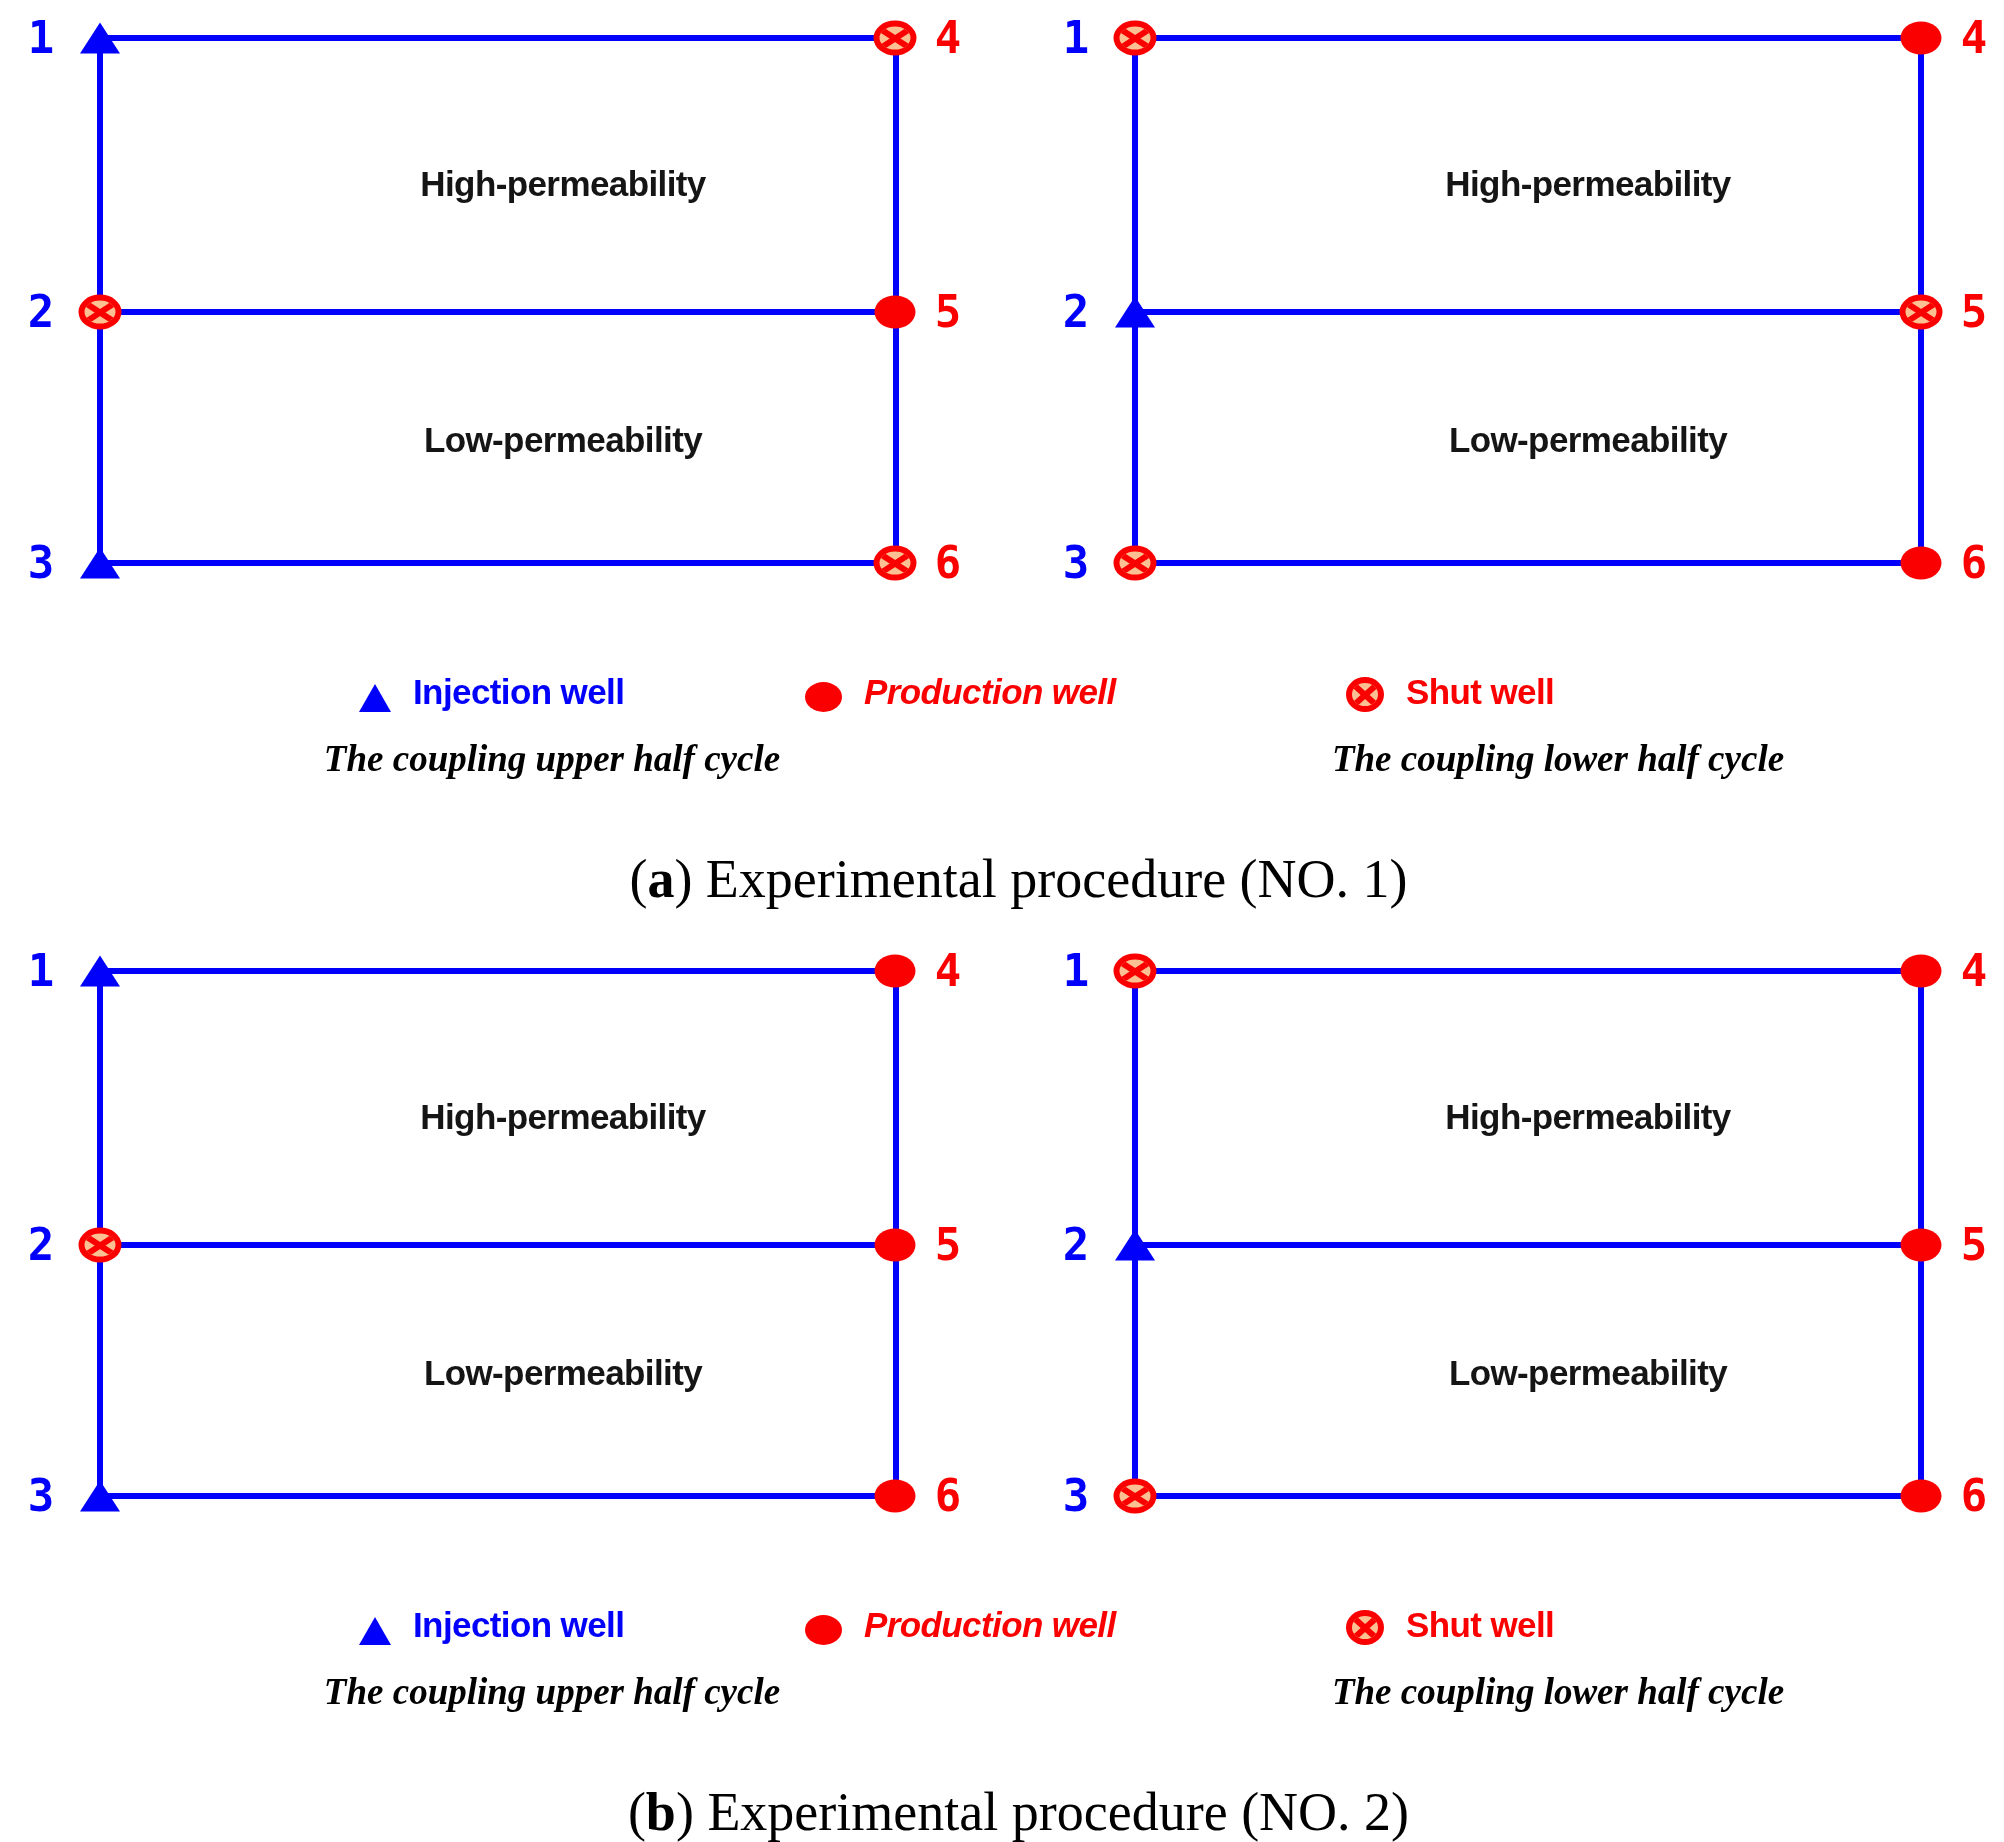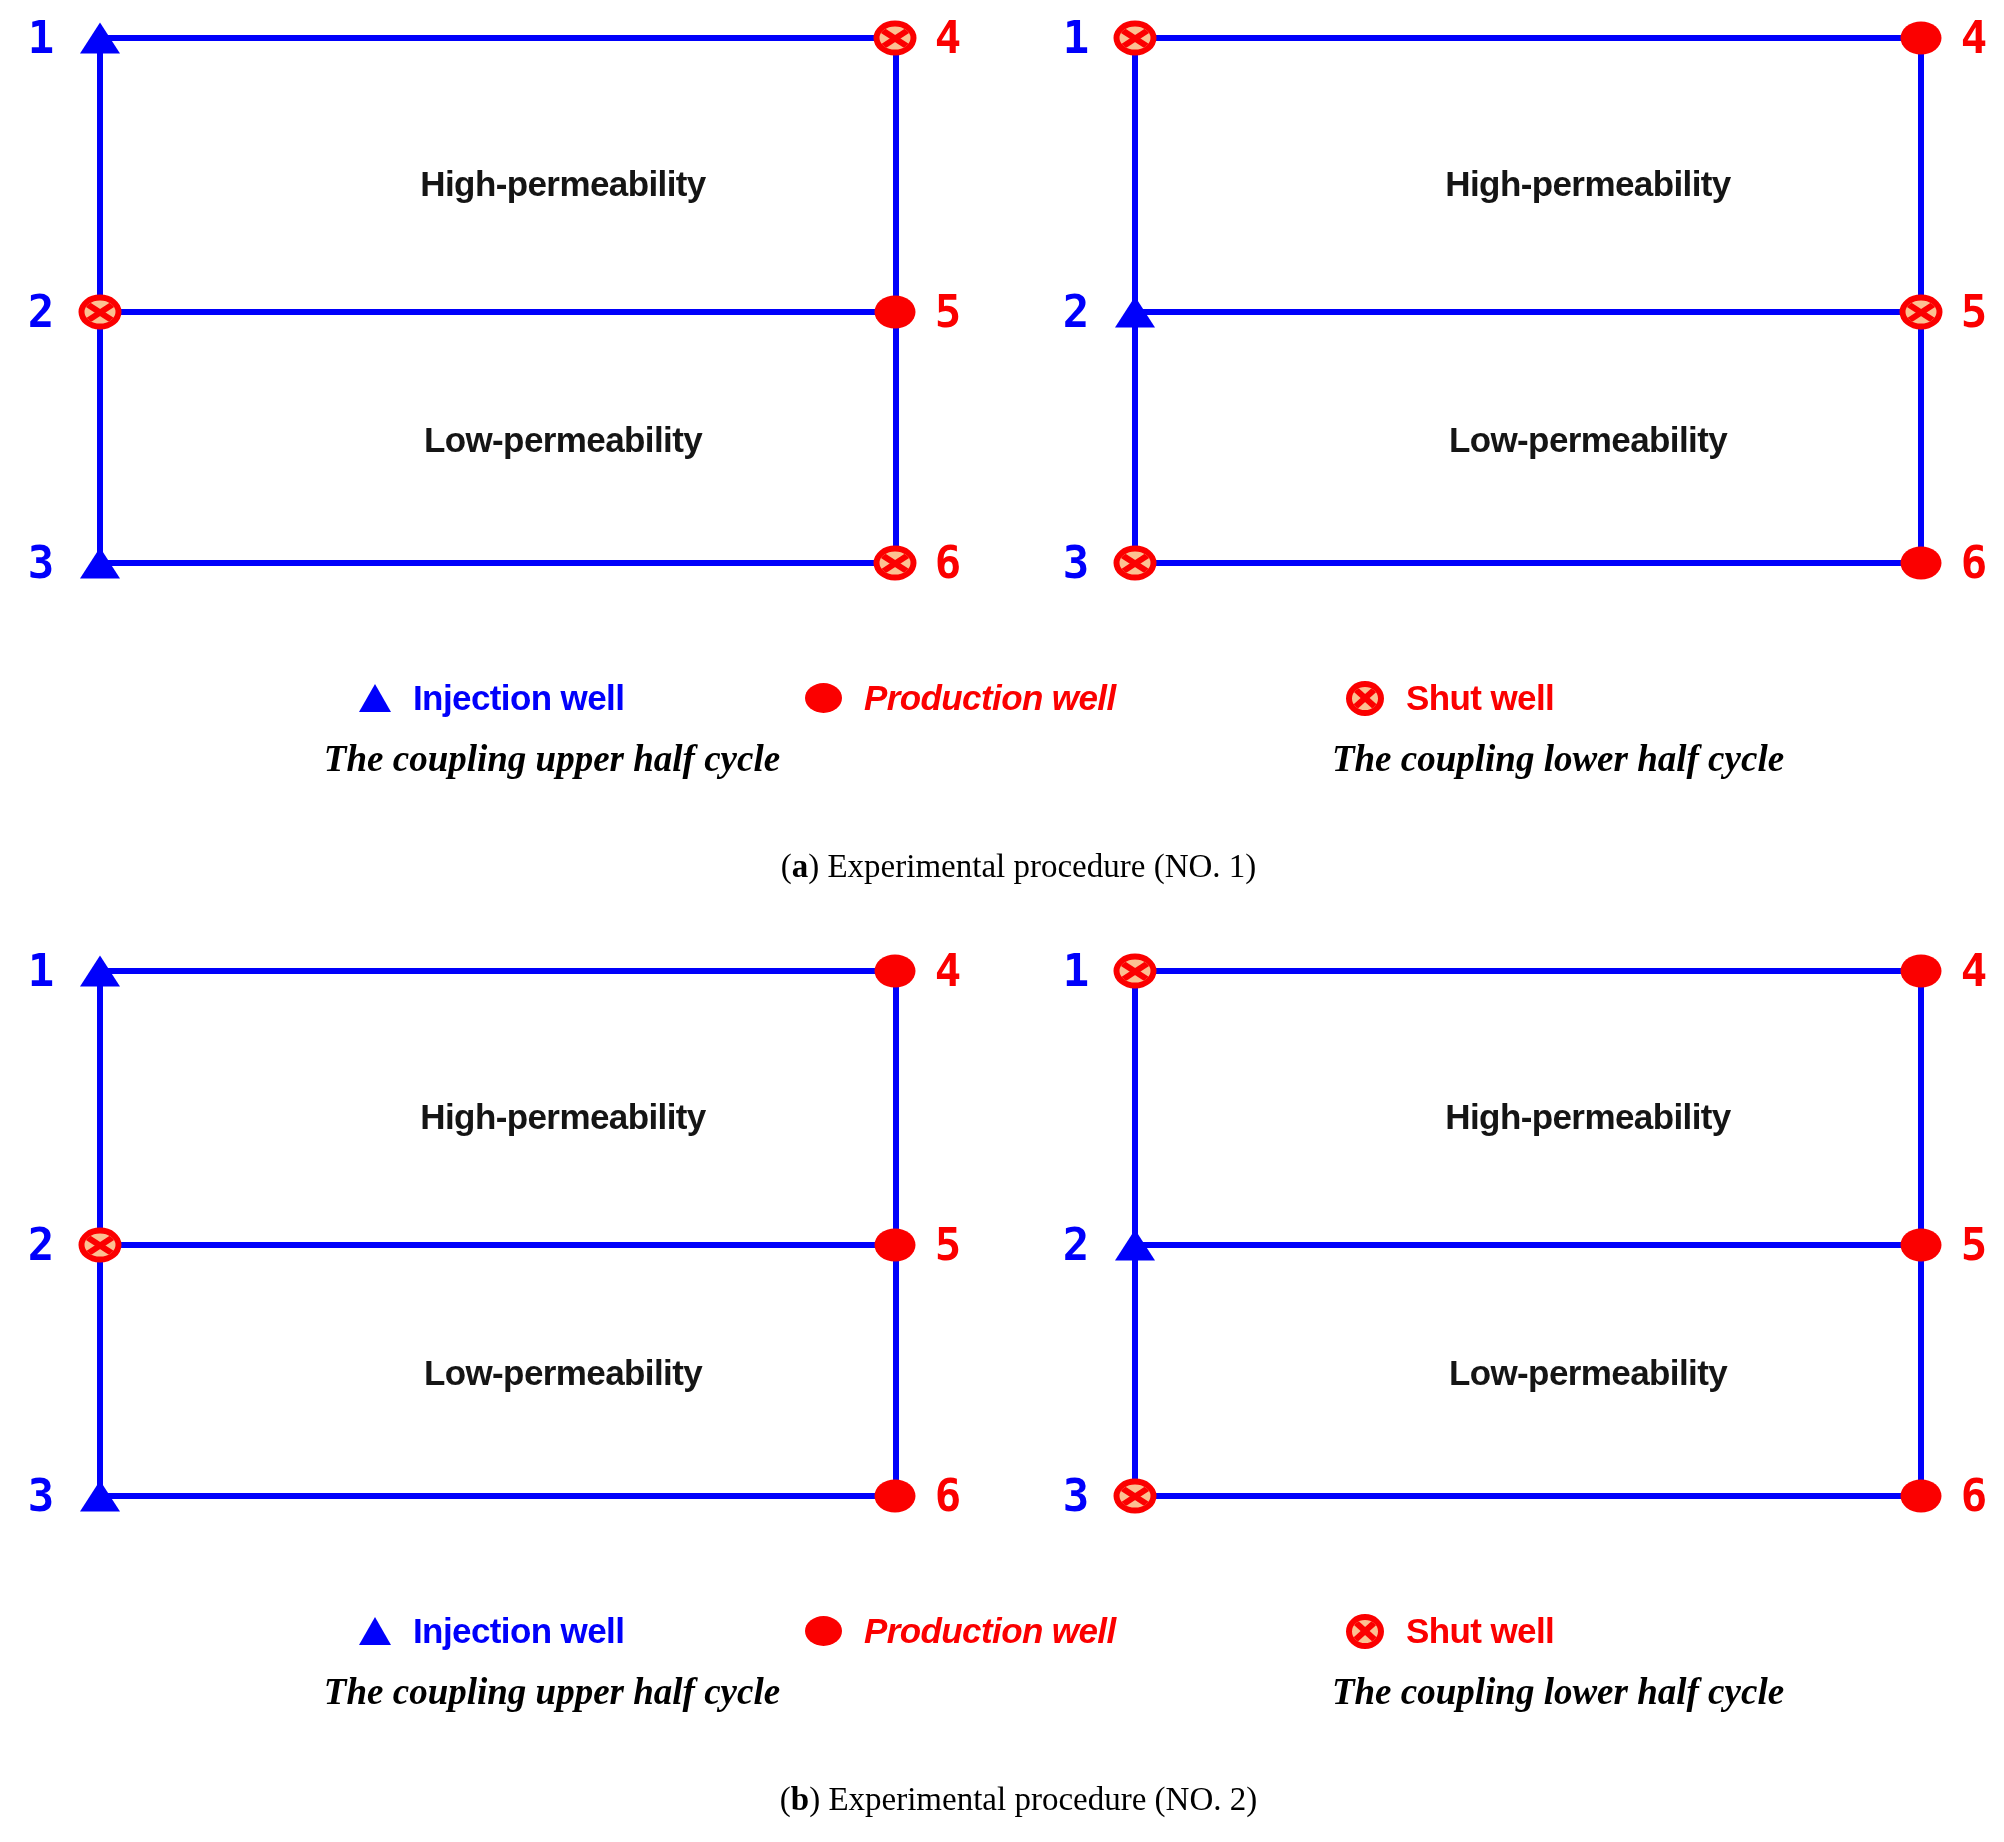--- a/index.html
+++ b/index.html
@@ -108,21 +108,21 @@
     white-space: nowrap;
     margin-left: 48px;
   }
   .pos-left  .region-label { left: 515px; }
   .pos-right .region-label { left: 538px; }
   .region-label.high { top: 164px; }
   .region-label.low  { top: 420px; }
 
   
   .legend { position: absolute; left: 0; top: 660px; width: 2005px; height: 52px; }
-  .legend-item { position: absolute; top: 12px; height: 52px; display: flex; align-items: center; }
+  .legend-item { position: absolute; top: 0; height: 52px; display: flex; align-items: flex-end; }
   .legend .marker { position: relative; left: auto; top: auto; transform: none; flex: 0 0 auto; }
   .legend .marker.type-injection {
     border-left-width: 16.3px; border-right-width: 16.3px; border-bottom-width: 28px;
   }
   .legend .marker.type-production { width: 37px; height: 30px; }
   .legend .marker.type-shut { width: 38px; height: 35px; border-width: 6.4px; }
   .legend .marker.type-shut::before { transform: rotate(42deg); }
   .legend .marker.type-shut::after  { transform: rotate(-42deg); }
   .legend-label {
     margin-left: 22px;
@@ -153,21 +153,21 @@
   }
   .cap-left  { left: 552px; }
   .cap-right { left: 1558px; }
 
   .figure-caption {
     position: absolute;
     left: 0; top: 848px;
     width: 2005px;
     text-align: center;
     font-family: "Liberation Serif", serif;
-    font-size: 33px;
+    font-size: 54px;
     color: #000000;
     padding-left: 32px;
   }
   .figure-caption b { font-weight: 700; }
 </style>
 </head>
 <body>
 
 <div class="page">
 

